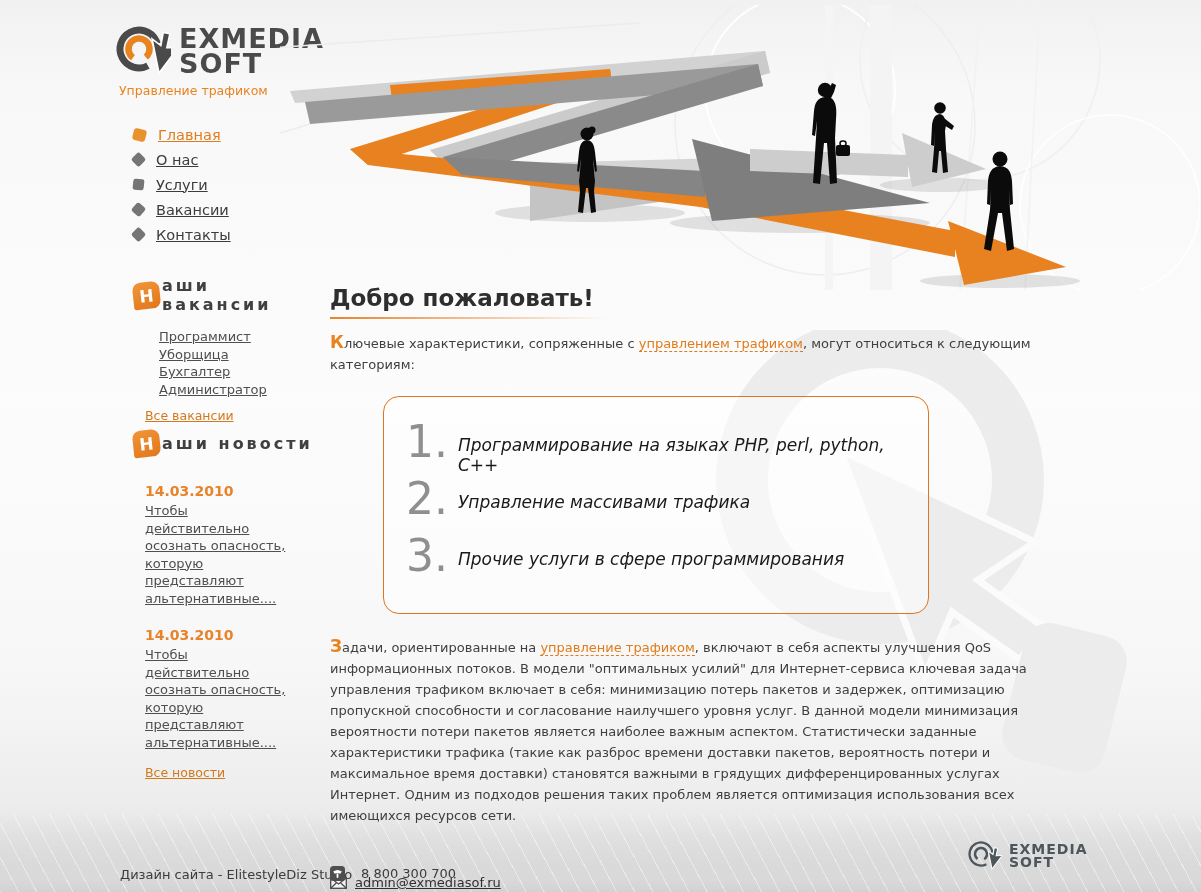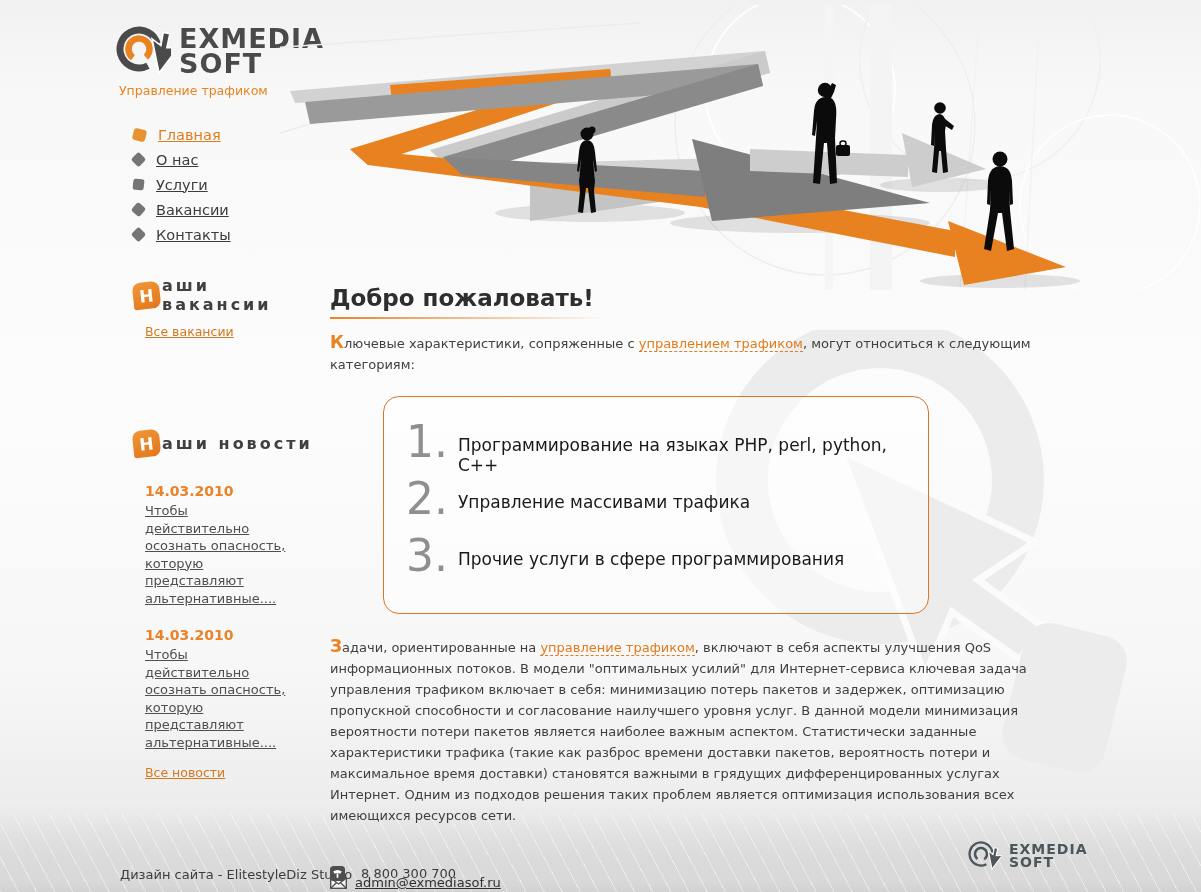--- a/index.html
+++ b/index.html
@@ -58,21 +58,21 @@
                   background:linear-gradient(90deg,#e8832a 0%, rgba(232,131,42,0) 100%); }
   .para { font-size:13px; line-height:21px; color:#3f3f3f; }
   .intro { margin-top:13px; }
   .initial { color:#e8831f; font-size:17px; font-weight:bold; }
   .dashed-link { color:#e07c1c; border-bottom:1px dashed #e07c1c; cursor:pointer; }
   .svc-box { margin:21px 0 0 53px; width:546px; height:218px;
              background:rgba(255,255,255,.55); border:1px solid #e0741f; border-radius:16px;
              padding:25px 10px 0 22px; position:relative; }
   .svc-row { display:flex; align-items:flex-start; height:57px; }
   .svc-num { font-size:44px; line-height:40px; color:#8f8f8f; width:44px; flex:none; }
-  .svc-text { font-size:17px; color:#191919; padding-top:13px; margin-left:8px; }
+  .svc-text { font-size:17px; color:#191919; padding-top:13px; margin-left:8px;font-style:italic; }
   .body-para { margin-top:22px; }
   .read-more-row { margin-top:9px; text-align:right; padding-right:8px; }
   .read-more { font-size:13px; color:#e0791c; text-decoration:underline; cursor:pointer; }
   .play { display:inline-block; width:0; height:0; border-left:8px solid #e0791c;
           border-top:5px solid transparent; border-bottom:5px solid transparent;
           margin-left:8px; vertical-align:middle; }
 
   
   .f-copy { position:absolute; left:120px; top:846px; font-size:13px; color:#3c3c3c;margin-top:48px; }
   .f-design { position:absolute; left:120px; top:867px; font-size:13px; color:#3c3c3c; }
@@ -210,20 +210,26 @@
       <span class="nav-bullet"></span>
       <span class="nav-label">Контакты</span>
     </div>
   </div>
 
   <div class="widget" style="top:276px;">
     <div class="widget-head">
       <span class="badge-n">Н</span>
       <span class="widget-title">аши вакансии</span>
     </div>
+    <div class="vac-list">
+      <span class="vac-link">Программист</span>
+      <span class="vac-link">Уборщица</span>
+      <span class="vac-link">Бухгалтер</span>
+      <span class="vac-link">Администратор</span>
+    </div>
     <span class="all-link">Все вакансии</span>
   </div>
 
   <div class="widget" style="top:430px;">
     <div class="widget-head">
       <span class="badge-n">Н</span>
       <span class="widget-title">аши новости</span>
     </div>
     <div class="news-item" style="margin-top:26px;">
       <div class="news-date">14.03.2010</div>

